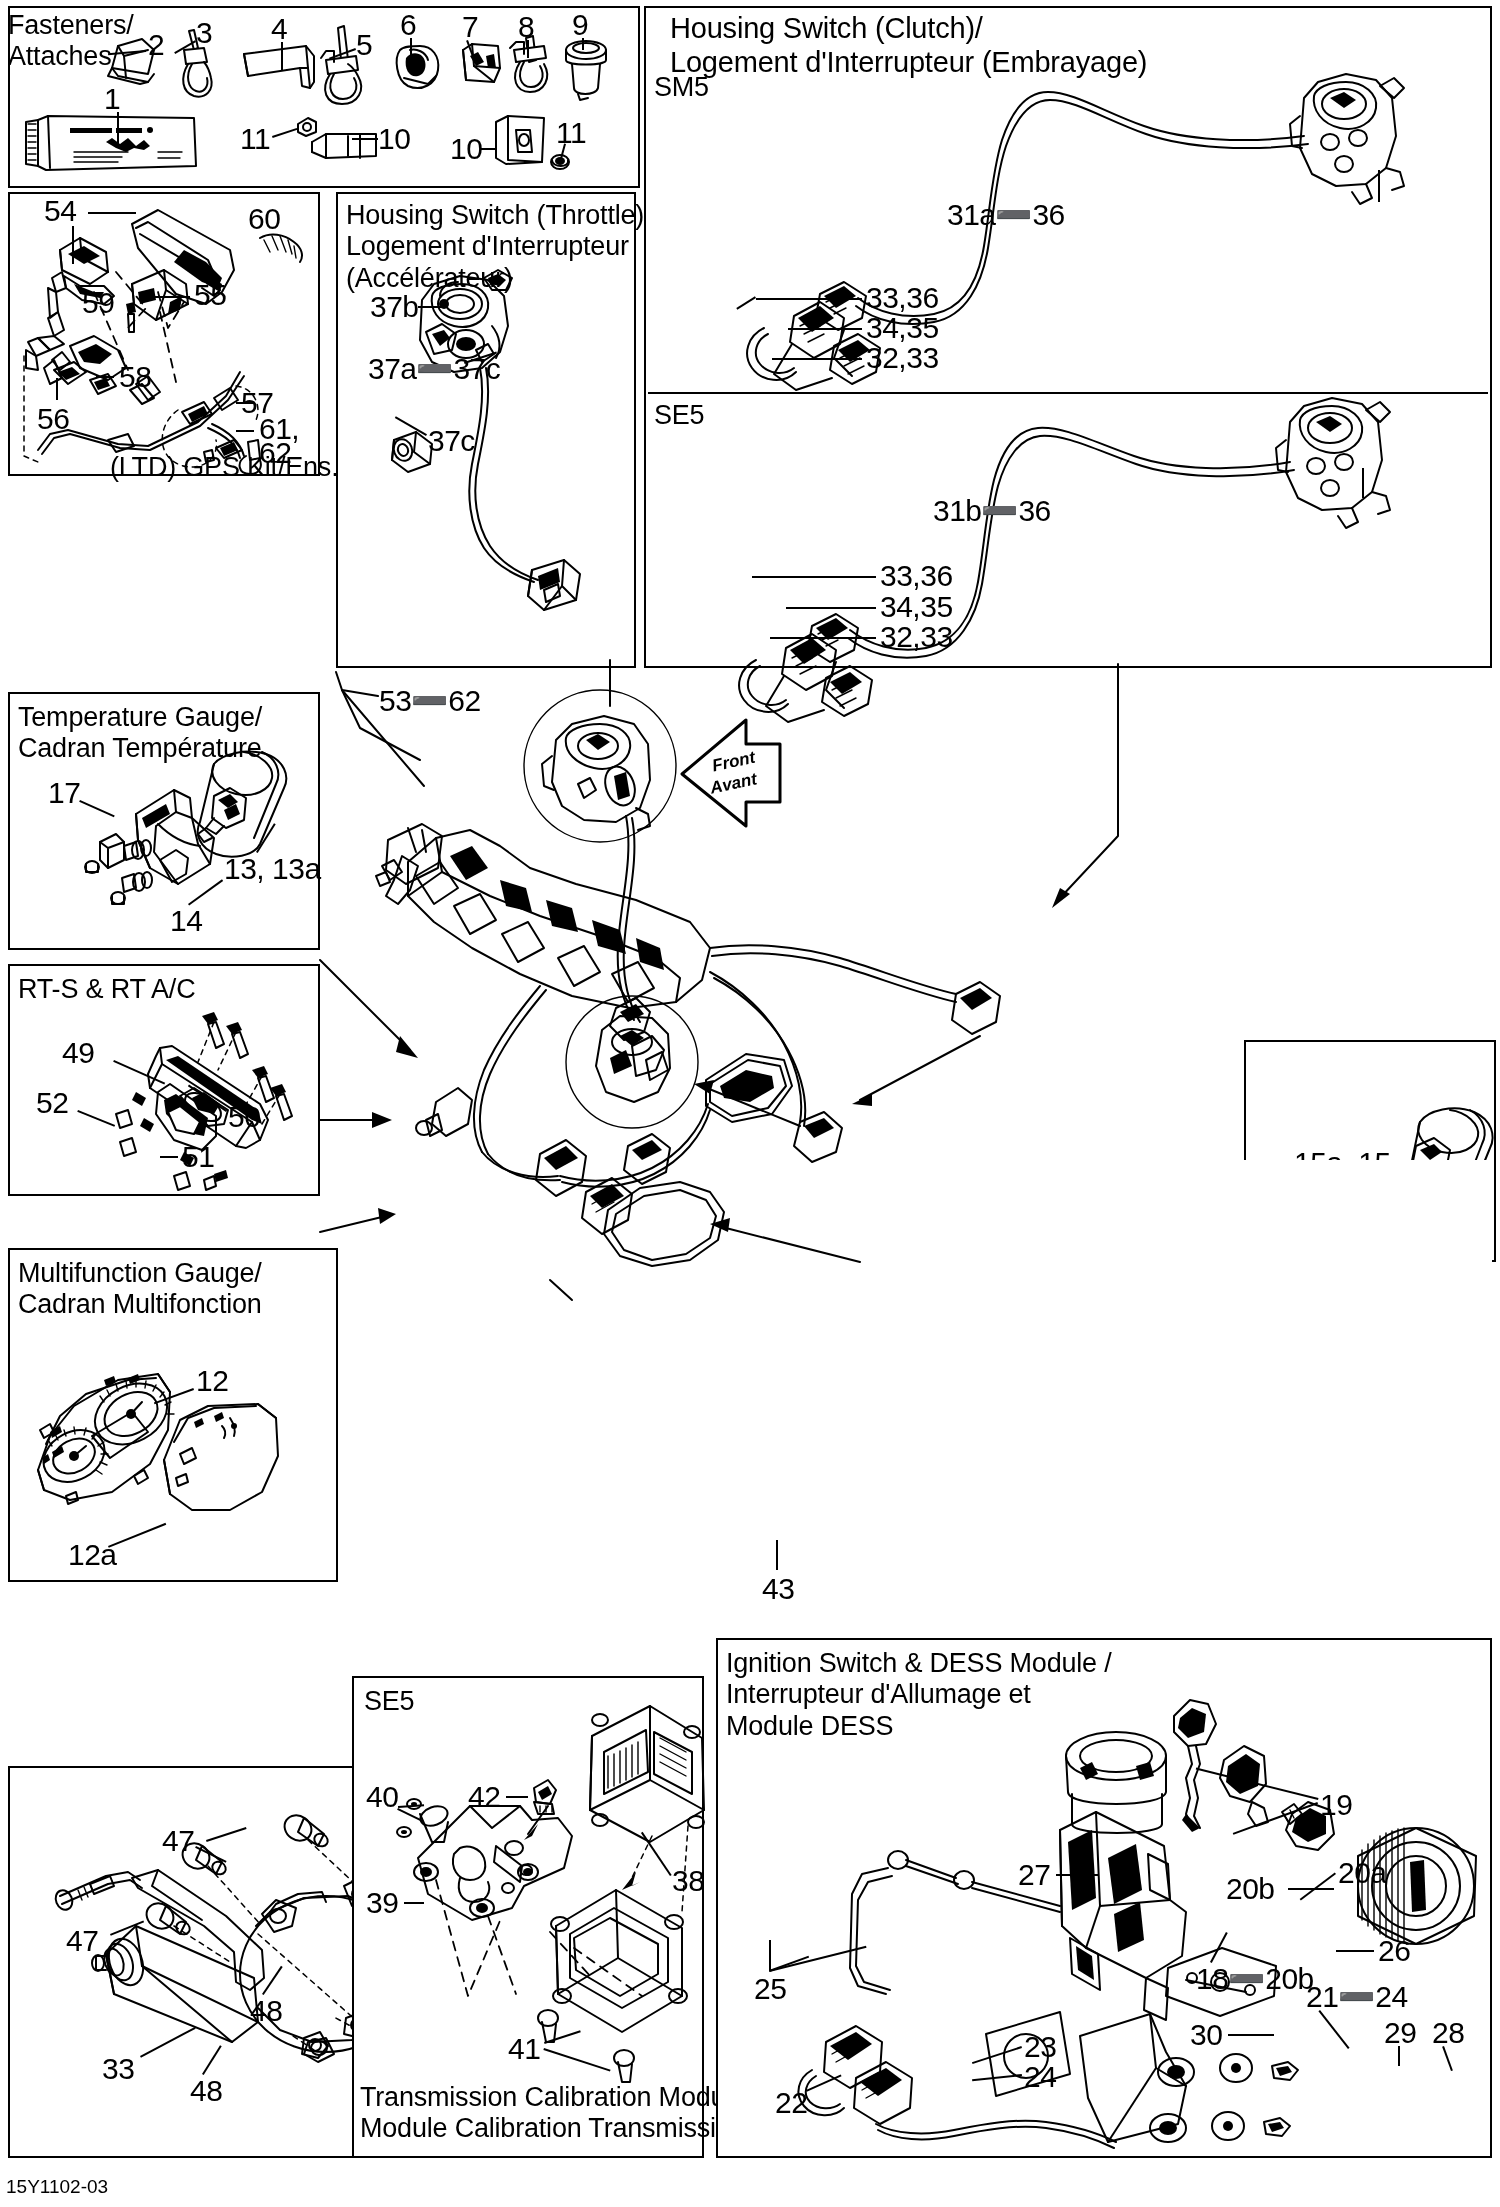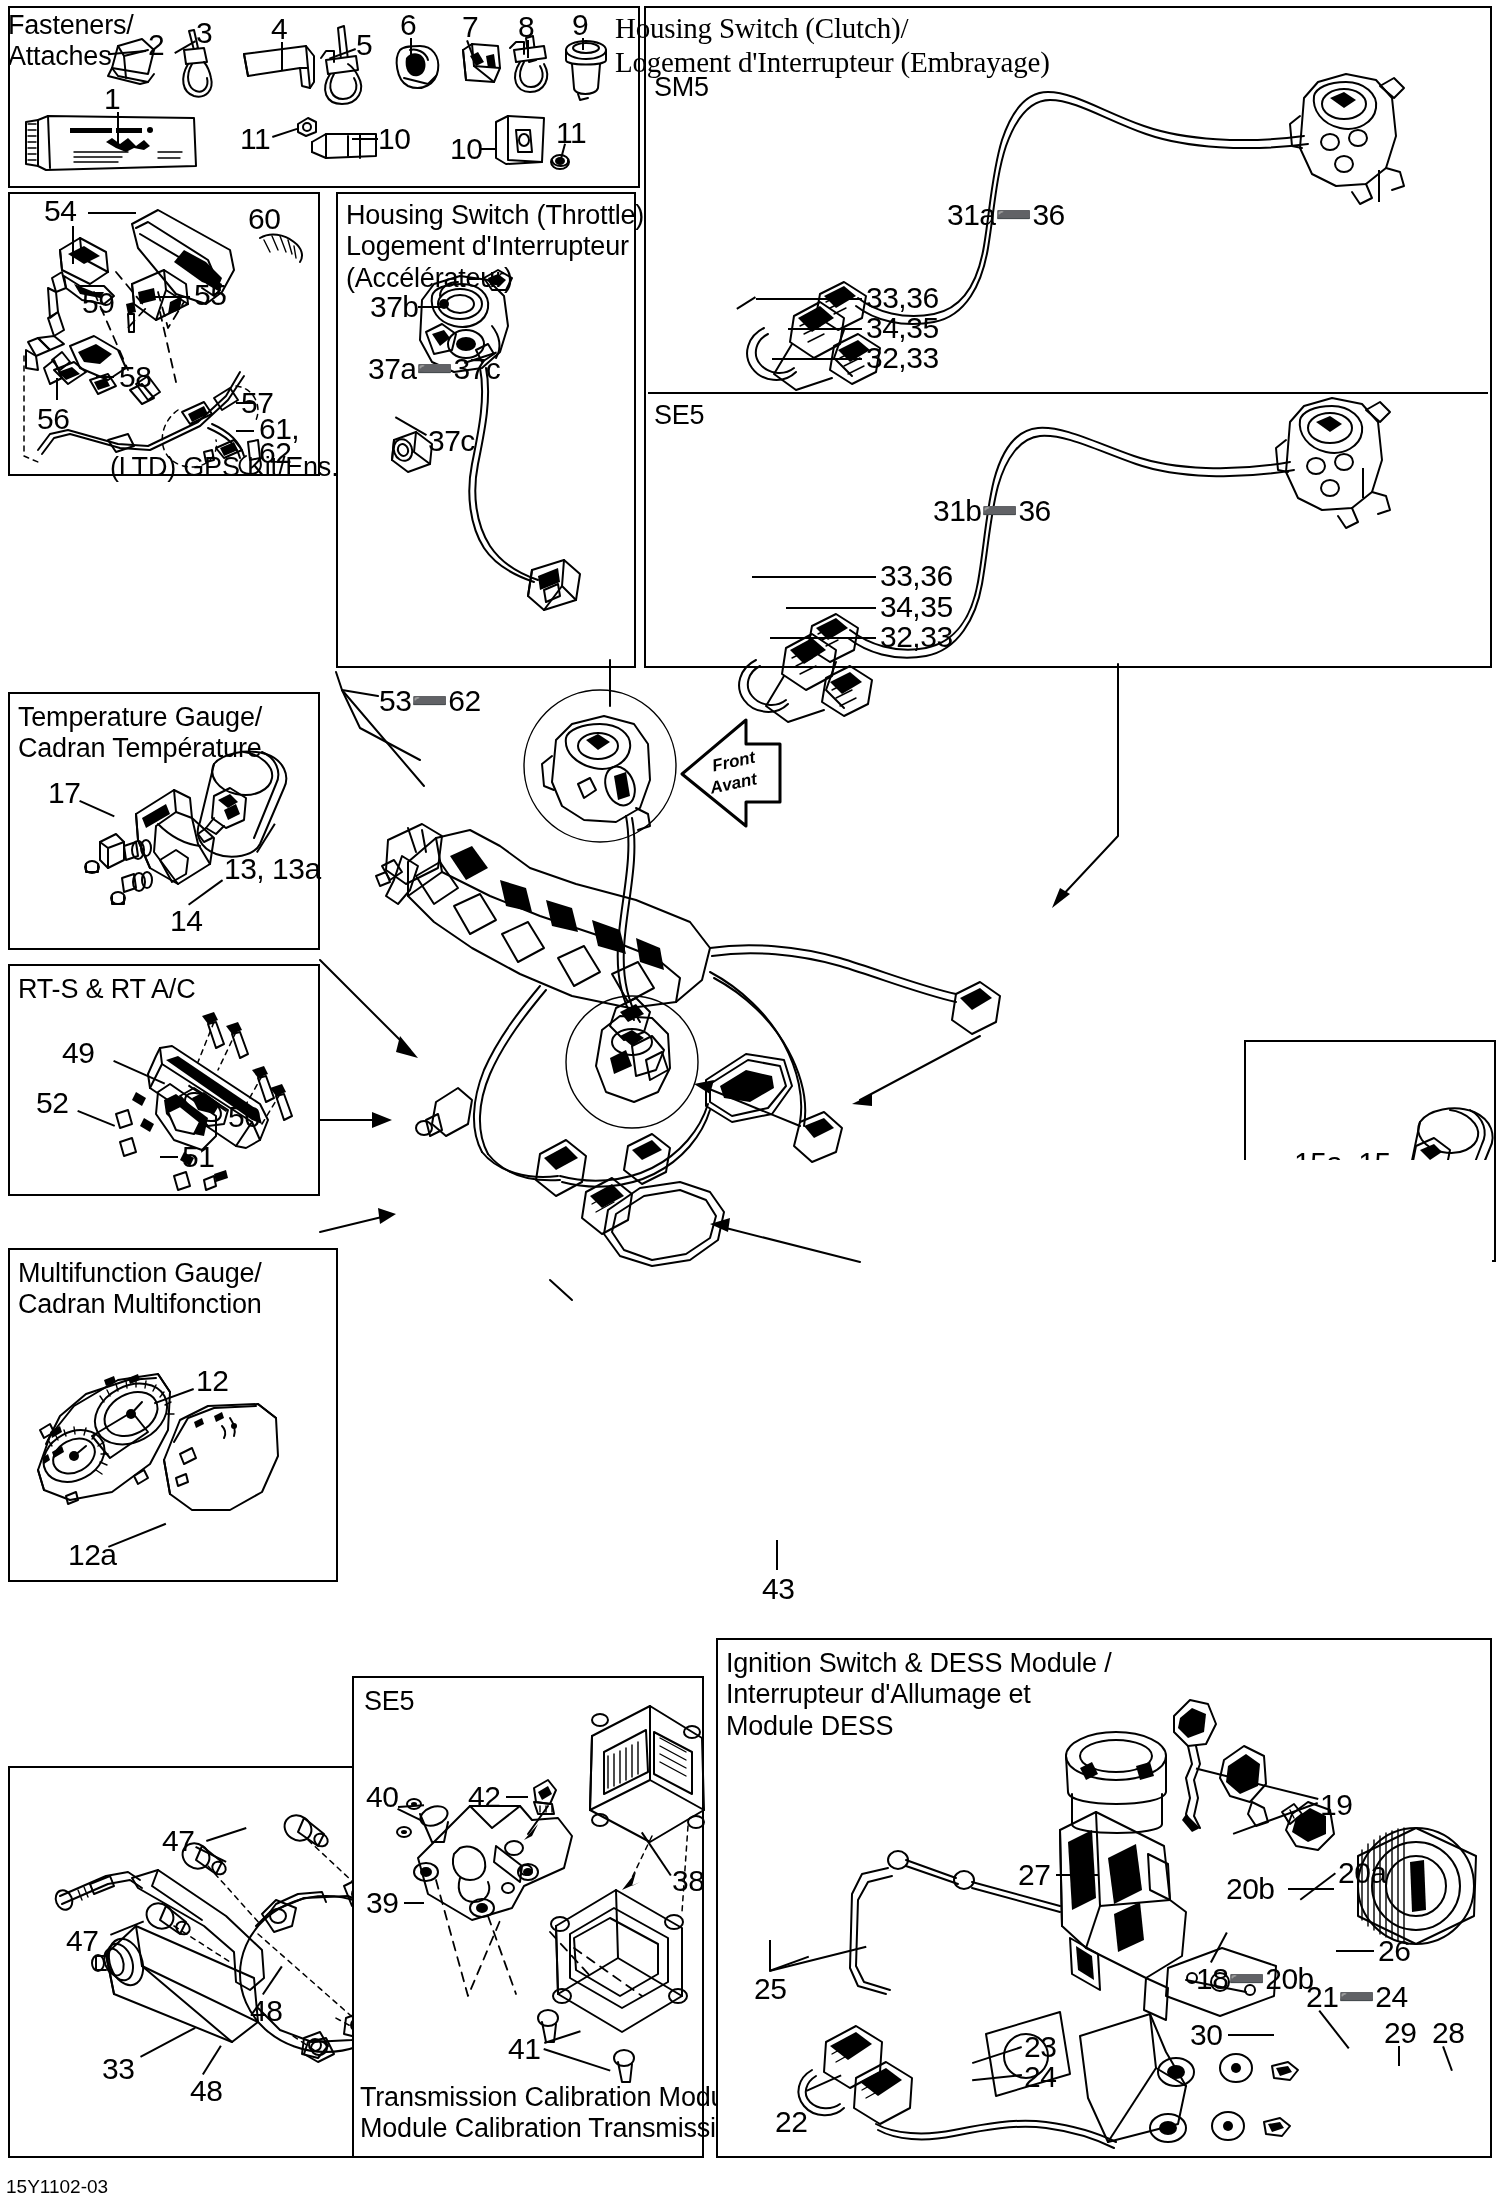--- a/index.html
+++ b/index.html
@@ -597,21 +597,21 @@
   <div class="ln" style="left:426px; top:436px; width:36px; transform:rotate(-150deg);"></div>
 
   <div class="lbl" style="left:379px; top:686px;">53➖62</div>
   <svg class="art" style="left:300px; top:460px;" width="260" height="300" viewBox="0 0 260 300">
     <path d="M36,212 L42,230 L78,236"></path>
     <path d="M42,230 L60,268 L120,300"></path>
     <path d="M42,230 L124,326"></path>
   </svg>
 
   <div class="panel" style="left:644px; top:6px; width:848px; height:662px;"></div>
-  <div class="ttl lg" style="left:615px; top:12px;font-family:Liberation Serif, serif;">Housing Switch (Clutch)/
+  <div class="ttl lg" style="left:670px; top:12px;">Housing Switch (Clutch)/
 Logement d'Interrupteur (Embrayage)</div>
 
   <div class="subttl" style="left:654px; top:72px;">SM5</div>
 
   <div class="hr" style="left:648px; top:392px; width:840px;"></div>
 
   <div class="subttl" style="left:654px; top:400px;">SE5</div>
 
   <svg class="art" style="left:644px; top:6px;" width="848" height="390" viewBox="0 0 848 390">
 
@@ -1013,21 +1013,21 @@
 
   <div class="lbl" style="left:1432px; top:2018px;">28</div>
   <div class="ln" style="left:1444px; top:2046px; width:26px; transform:rotate(70deg);"></div>
 
   <div class="lbl" style="left:1024px; top:2032px;">23</div>
   <div class="ln" style="left:1022px; top:2048px; width:52px; transform:rotate(162deg);"></div>
 
   <div class="lbl" style="left:1024px; top:2062px;">24</div>
   <div class="ln" style="left:1022px; top:2076px; width:50px; transform:rotate(174deg);"></div>
 
-  <div class="lbl" style="left:775px; top:2088px;margin-top:19px;">22</div>
+  <div class="lbl" style="left:775px; top:2088px;">22</div>
   <div class="ln" style="left:806px; top:2090px; width:38px; transform:rotate(-24deg);"></div>
 
   <svg class="art" style="left:380px; top:690px;" width="740" height="660" viewBox="0 0 740 660">
 
     <circle cx="220" cy="76" r="76" class="thin"></circle>
     <path d="M176,50 L192,34 L224,26 L254,34 L268,54 L270,90 L260,118 L236,132 L204,130 L182,116 L172,92 Z"></path>
     <path d="M186,48 C184,62 196,74 214,78 C232,82 248,72 250,58 C252,44 238,34 220,34 C202,34 188,40 186,48 Z"></path>
     <ellipse cx="218" cy="56" rx="20" ry="13"></ellipse>
     <path class="fill" d="M206,50 L218,44 L230,52 L218,60 Z"></path>
     <ellipse cx="240" cy="96" rx="14" ry="20" transform="rotate(-20 240 96)"></ellipse>

